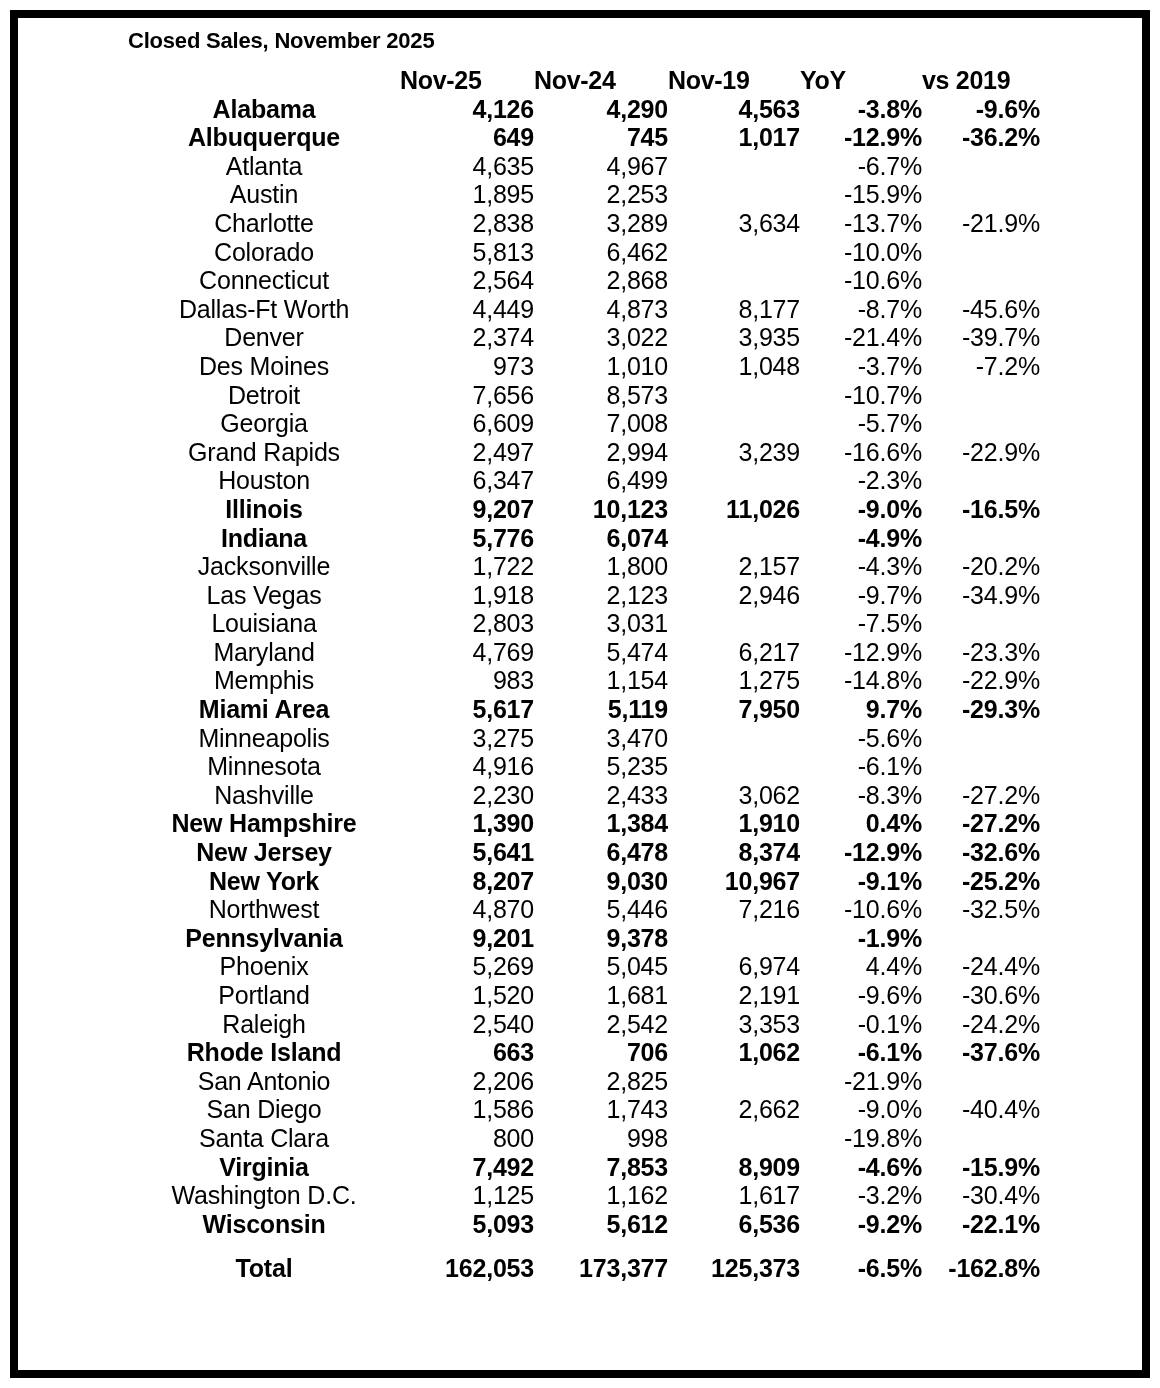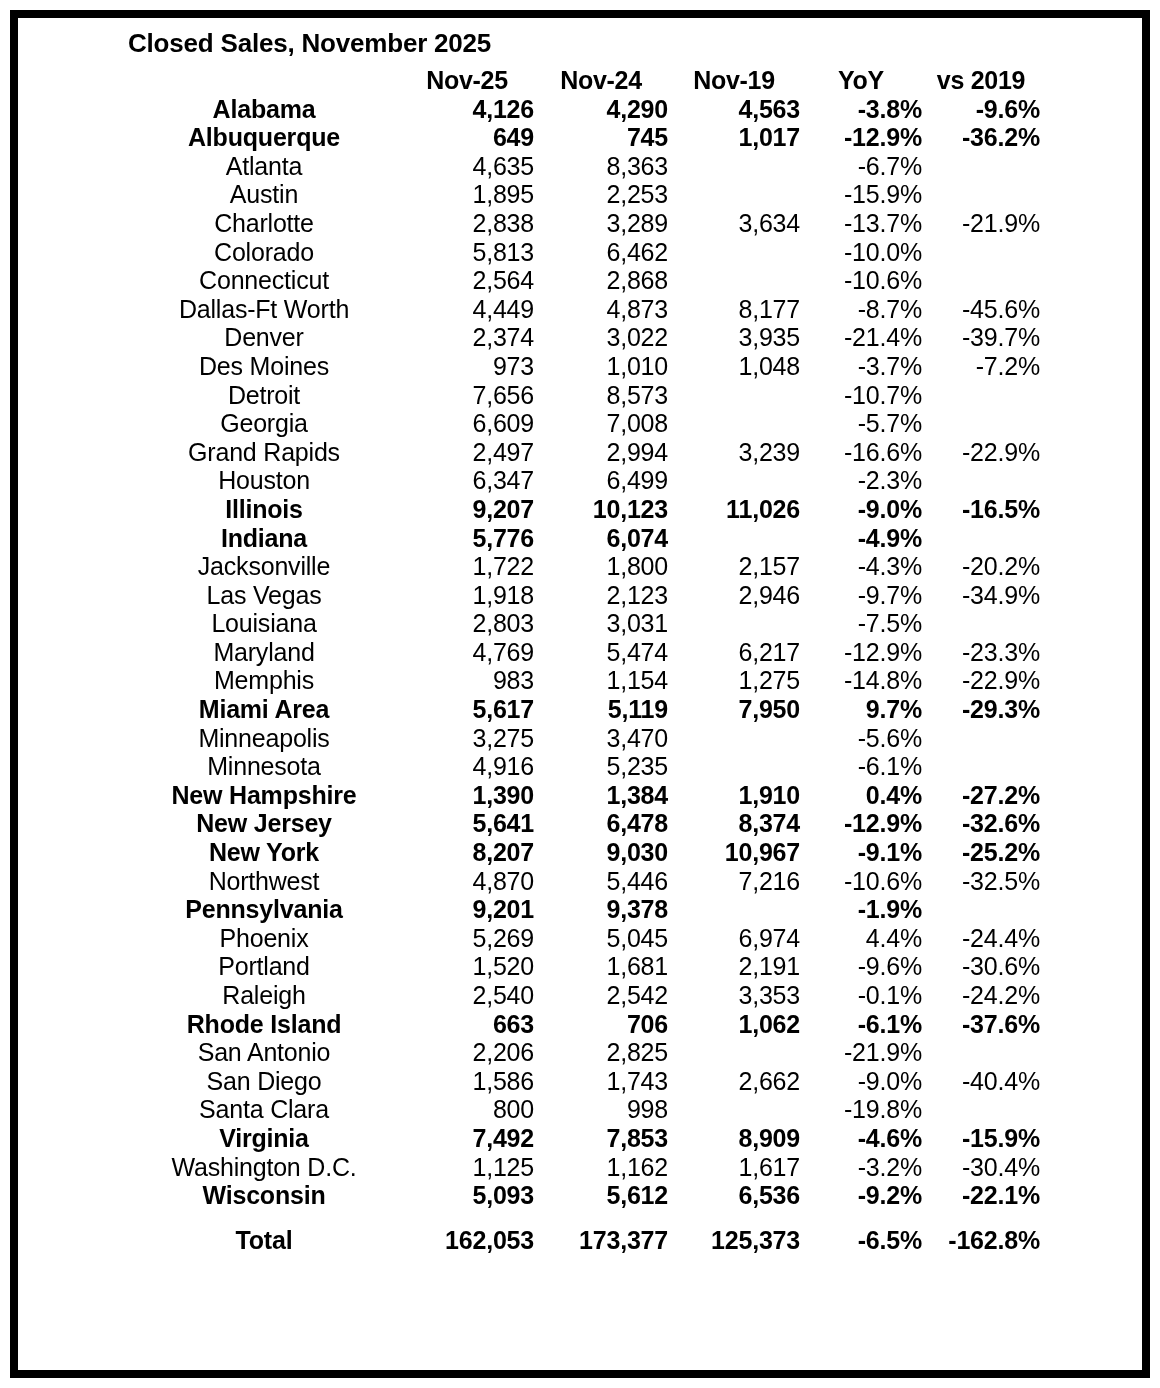--- a/index.html
+++ b/index.html
@@ -37,21 +37,21 @@
     top: 0;
     right: 0;
     bottom: 0;
     padding: 8px 0 0 0;
     box-sizing: border-box;
   }
   #title {
     position: absolute;
     left: 110px;
     top: 10px;
-    font-size: 26px;
+    font-size: 22px;
     font-weight: bold;
     color: #000000;
     letter-spacing: -0.2px;
     white-space: nowrap;
   }
   table.sheet {
     position: absolute;
     left: 110px;
     top: 48px;
     width: 912px;
@@ -71,21 +71,21 @@
     height: 28.6px;
     line-height: 28.6px;
     font-size: 25px;
     color: #000000;
     vertical-align: bottom;
     white-space: nowrap;
     overflow: visible;
   }
   th.hdr {
     font-weight: bold;
-    text-align: center;
+    text-align: left;
     padding-right: 10px;
     font-size: 25px;
     letter-spacing: -0.3px;
   }
   th.hdr.blank { text-align: left; }
 
   td.label {
     text-align: center;
     padding-left: 8px;
     letter-spacing: -0.2px;
@@ -144,21 +144,21 @@
               <td class="label">Albuquerque</td>
               <td class="num">649</td>
               <td class="num">745</td>
               <td class="num">1,017</td>
               <td class="num">-12.9%</td>
               <td class="num">-36.2%</td>
             </tr>
             <tr>
               <td class="label">Atlanta</td>
               <td class="num">4,635</td>
-              <td class="num">8,363</td>
+              <td class="num">4,967</td>
               <td class="num"></td>
               <td class="num">-6.7%</td>
               <td class="num"></td>
             </tr>
             <tr>
               <td class="label">Austin</td>
               <td class="num">1,895</td>
               <td class="num">2,253</td>
               <td class="num"></td>
               <td class="num">-15.9%</td>
@@ -316,20 +316,28 @@
               <td class="num">-5.6%</td>
               <td class="num"></td>
             </tr>
             <tr>
               <td class="label">Minnesota</td>
               <td class="num">4,916</td>
               <td class="num">5,235</td>
               <td class="num"></td>
               <td class="num">-6.1%</td>
               <td class="num"></td>
+            </tr>
+            <tr>
+              <td class="label">Nashville</td>
+              <td class="num gray">2,230</td>
+              <td class="num">2,433</td>
+              <td class="num">3,062</td>
+              <td class="num">-8.3%</td>
+              <td class="num">-27.2%</td>
             </tr>
             <tr class="bold">
               <td class="label">New Hampshire</td>
               <td class="num gray">1,390</td>
               <td class="num">1,384</td>
               <td class="num">1,910</td>
               <td class="num">0.4%</td>
               <td class="num">-27.2%</td>
             </tr>
             <tr class="bold">

